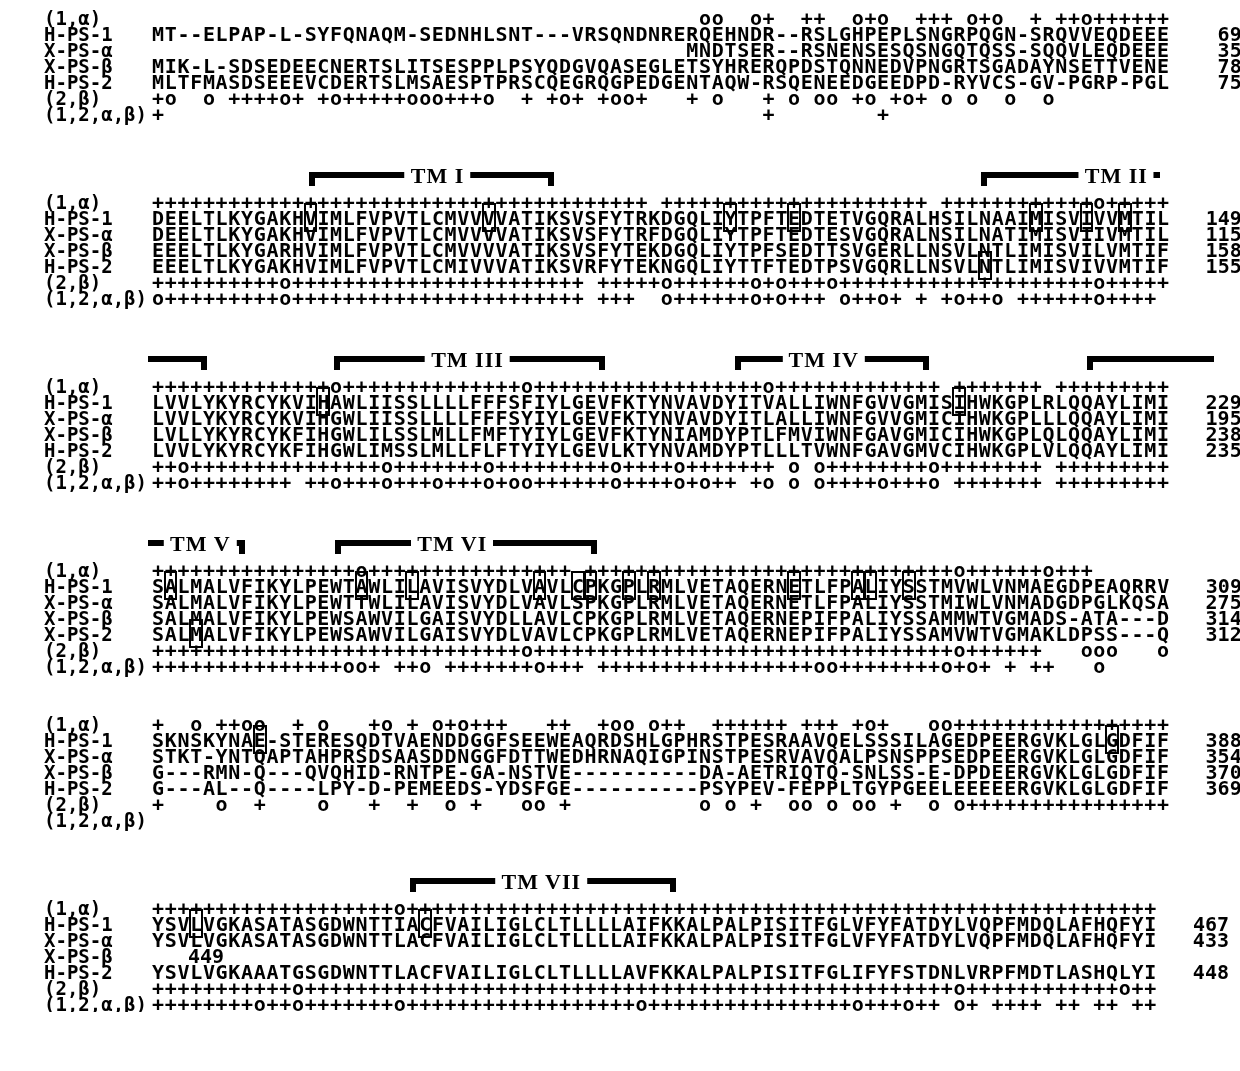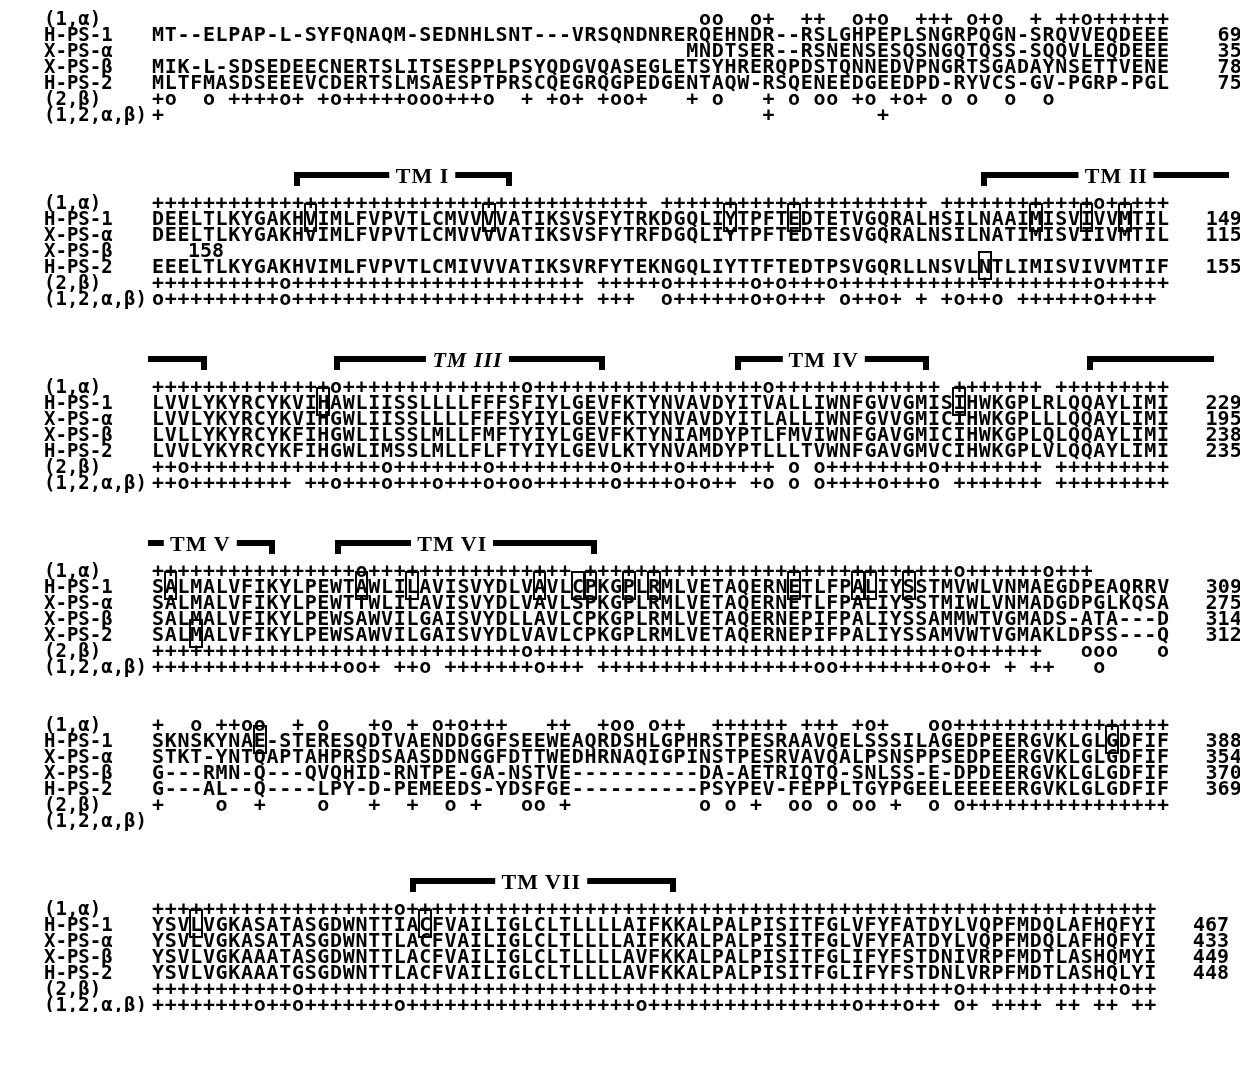--- a/index.html
+++ b/index.html
@@ -59,46 +59,47 @@
         <span class="rlabel">(2,β)</span>
         <pre class="seq">+o  o ++++o+ +o+++++ooo+++o  + +o+ +oo+   + o   + o oo +o +o+ o o  o  o         </pre>
       </div>
       <div class="row">
         <span class="rlabel">(1,2,α,β)</span>
         <pre class="seq">+                                               +        +                      </pre>
       </div>
     </div>
     <div class="block">
       <div class="bracket-row">
-        <div class="tm-bracket" style="left: 262px; width: 218px;">
+        <div class="tm-bracket" style="left: 277px; width: 245px;">
           <div class="tm-tick left"></div>
           <div class="tm-tick right"></div>
           <span class="tm-label" style="left: 128.483px;">TM I</span>
         </div>
-        <div class="tm-bracket" style="left: 949.415px; width: 248px;">
+        <div class="tm-bracket" style="left: 949.415px; width: 179px;">
           <div class="tm-tick left"></div>
           <span class="tm-label" style="left: 134.844px;">TM II</span>
         </div>
       </div>
       <div class="row">
         <span class="rlabel">(1,α)</span>
         <pre class="seq">+++++++++++++++++++++++++++++++++++++++ +++++++++++++++++++++ ++++++++++++o+++++</pre>
       </div>
       <div class="row">
         <span class="rlabel">H-PS-1</span>
         <pre class="seq">DEELTLKYGAKH<span class="boxed">V</span>IMLFVPVTLCMVV<span class="boxed">V</span>VATIKSVSFYTRKDGQLI<span class="boxed">Y</span>TPFT<span class="boxed">E</span>DTETVGQRALHSILNAAI<span class="boxed">M</span>ISV<span class="boxed">I</span>VV<span class="boxed">M</span>TIL</pre>
         <span class="num">149</span>
       </div>
       <div class="row">
         <span class="rlabel">X-PS-α</span>
         <pre class="seq">DEELTLKYGAKHVIMLFVPVTLCMVVVVATIKSVSFYTRFDGQLIYTPFTEDTESVGQRALNSILNATIMISVIIVMTIL</pre>
         <span class="num">115</span>
       </div>
       <div class="row">
         <span class="rlabel">X-PS-β</span>
+        <pre class="seq">EEELTLKYGARHVIMLFVPVTLCMVVVVATIKSVSFYTEKDGQLIYTPFSEDTTSVGERLLNSVLNTLIMISVILVMTIF</pre>
         <span class="num">158</span>
       </div>
       <div class="row">
         <span class="rlabel">H-PS-2</span>
         <pre class="seq">EEELTLKYGAKHVIMLFVPVTLCMIVVVATIKSVRFYTEKNGQLIYTTFTEDTPSVGQRLLNSVL<span class="boxed">N</span>TLIMISVIVVMTIF</pre>
         <span class="num">155</span>
       </div>
       <div class="row">
         <span class="rlabel">(2,β)</span>
         <pre class="seq">++++++++++o+++++++++++++++++++++++ +++++o++++++o+o+++o++++++++++++++++++++o+++++</pre>
@@ -109,21 +110,21 @@
       </div>
     </div>
     <div class="block">
       <div class="bracket-row">
         <div class="tm-bracket" style="left: 115.548px; width: 59.1531px;">
           <div class="tm-tick right"></div>
         </div>
         <div class="tm-bracket" style="left: 301.912px; width: 270.959px;">
           <div class="tm-tick left"></div>
           <div class="tm-tick right"></div>
-          <span class="tm-label" style="left: 133.571px; font-style: italic;">TM III</span>
+          <span class="tm-label" style="left: 133.571px;">TM III</span>
         </div>
         <div class="tm-bracket" style="left: 702.626px; width: 194px;">
           <div class="tm-tick left"></div>
           <div class="tm-tick right"></div>
           <span class="tm-label" style="left: 89.0477px;">TM IV</span>
         </div>
         <div class="tm-bracket" style="left: 1055px; width: 127.211px;">
           <div class="tm-tick left"></div>
         </div>
       </div>
@@ -155,21 +156,21 @@
         <span class="rlabel">(2,β)</span>
         <pre class="seq">++o+++++++++++++++o+++++++o+++++++++o++++o+++++++ o o++++++++o++++++++ +++++++++</pre>
       </div>
       <div class="row">
         <span class="rlabel">(1,2,α,β)</span>
         <pre class="seq">++o++++++++ ++o+++o+++o+++o+oo++++++o++++o+o++ +o o o++++o+++o +++++++ +++++++++</pre>
       </div>
     </div>
     <div class="block">
       <div class="bracket-row">
-        <div class="tm-bracket" style="left: 115.548px; width: 127px;">
+        <div class="tm-bracket" style="left: 115.548px; width: 97px;">
           <div class="tm-tick right"></div>
           <span class="tm-label" style="left: 52.7925px;">TM V</span>
         </div>
         <div class="tm-bracket" style="left: 303.184px; width: 262px;">
           <div class="tm-tick left"></div>
           <div class="tm-tick right"></div>
           <span class="tm-label" style="left: 117.034px;">TM VI</span>
         </div>
       </div>
       <div class="row">
@@ -255,21 +256,20 @@
         <pre class="seq">YSV<span class="boxed">L</span>VGKASATASGDWNTTIA<span class="boxed">C</span>FVAILIGLCLTLLLLAIFKKALPALPISITFGLVFYFATDYLVQPFMDQLAFHQFYI</pre>
         <span class="num">467</span>
       </div>
       <div class="row">
         <span class="rlabel">X-PS-α</span>
         <pre class="seq">YSVLVGKASATASGDWNTTLACFVAILIGLCLTLLLLAIFKKALPALPISITFGLVFYFATDYLVQPFMDQLAFHQFYI</pre>
         <span class="num">433</span>
       </div>
       <div class="row">
         <span class="rlabel">X-PS-β</span>
-        <pre class="seq">YSVLVGKAAATASGDWNTTLACFVAILIGLCLTLLLLAVFKKALPALPISITFGLIFYFSTDNIVRPFMDTLASHQMYI</pre>
         <span class="num">449</span>
       </div>
       <div class="row">
         <span class="rlabel">H-PS-2</span>
         <pre class="seq">YSVLVGKAAATGSGDWNTTLACFVAILIGLCLTLLLLAVFKKALPALPISITFGLIFYFSTDNLVRPFMDTLASHQLYI</pre>
         <span class="num">448</span>
       </div>
       <div class="row">
         <span class="rlabel">(2,β)</span>
         <pre class="seq">+++++++++++o+++++++++++++++++++++++++++++++++++++++++++++++++++o++++++++++++o++</pre>

